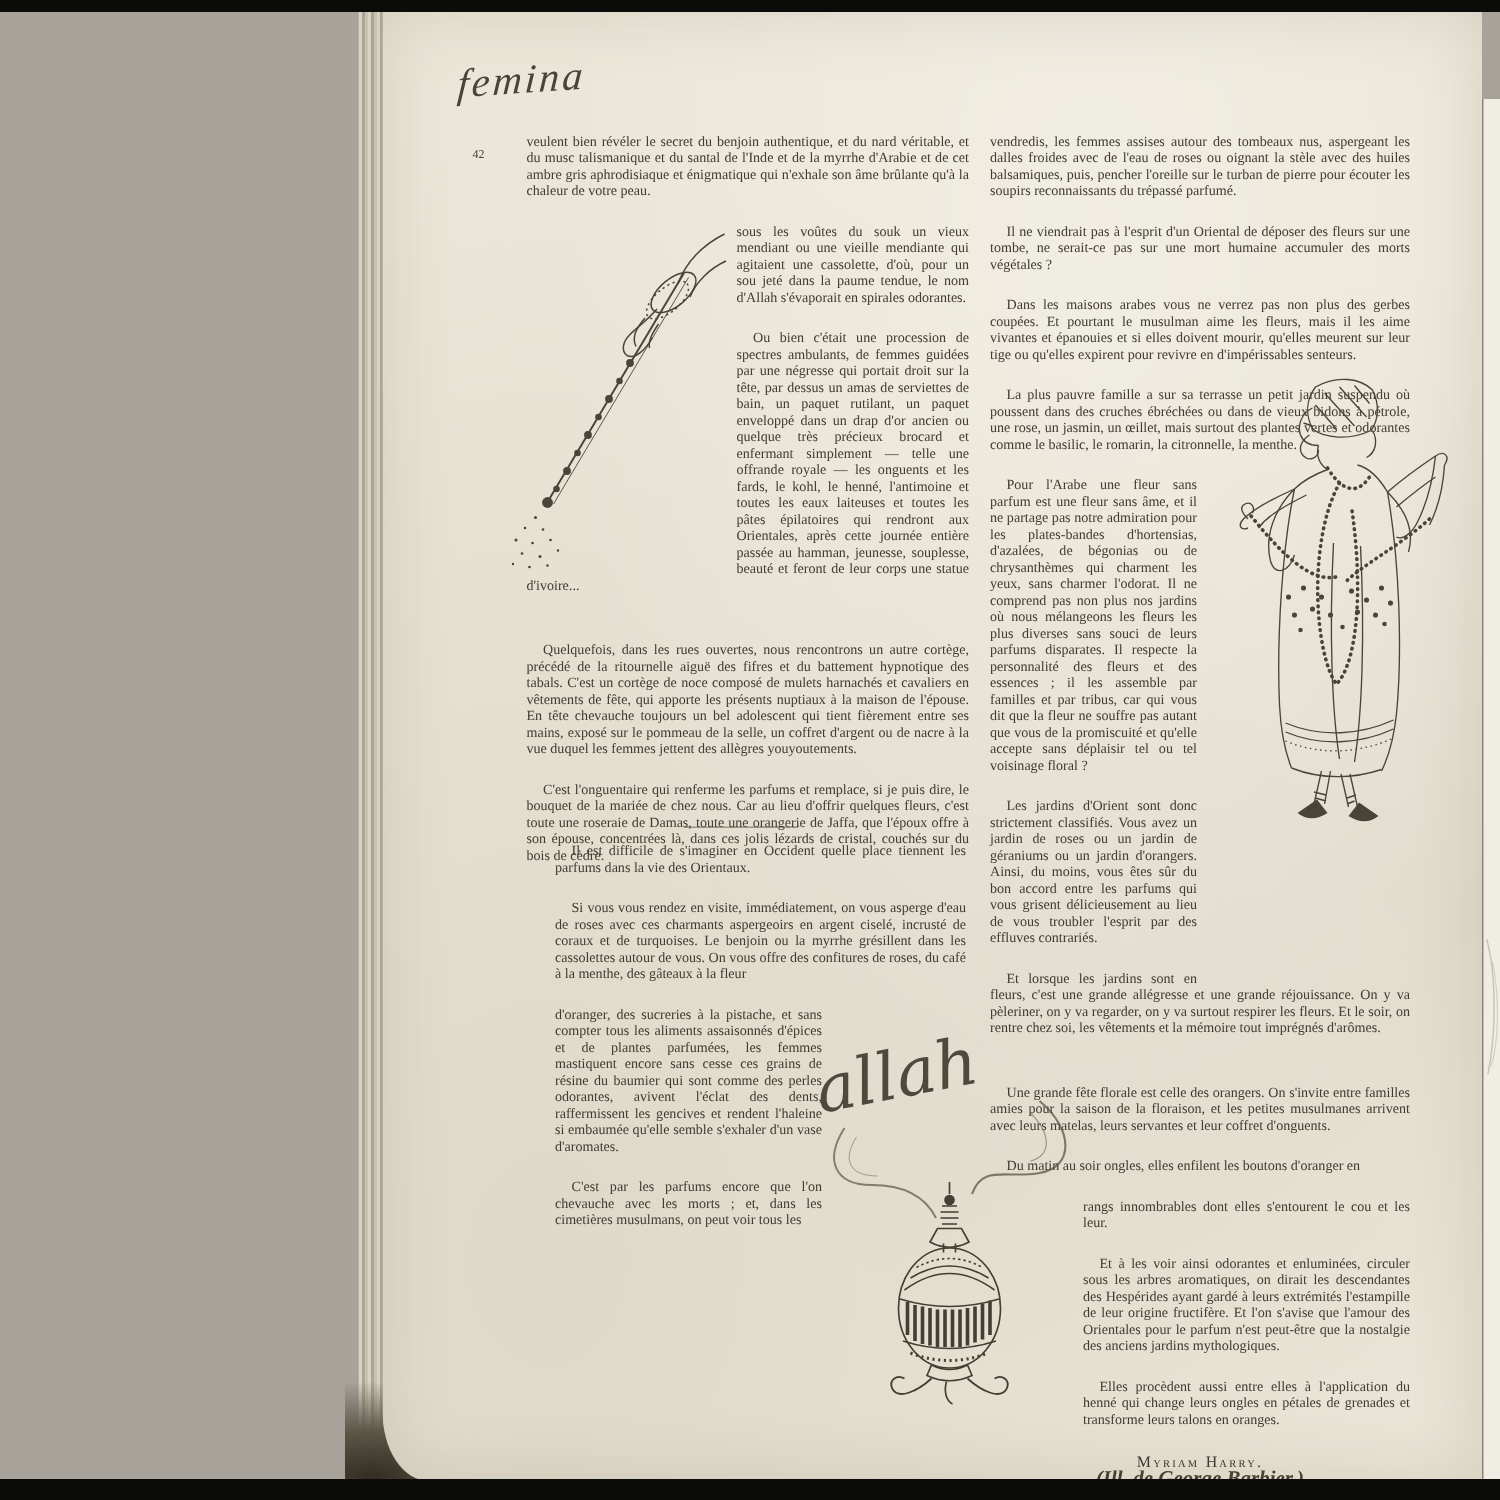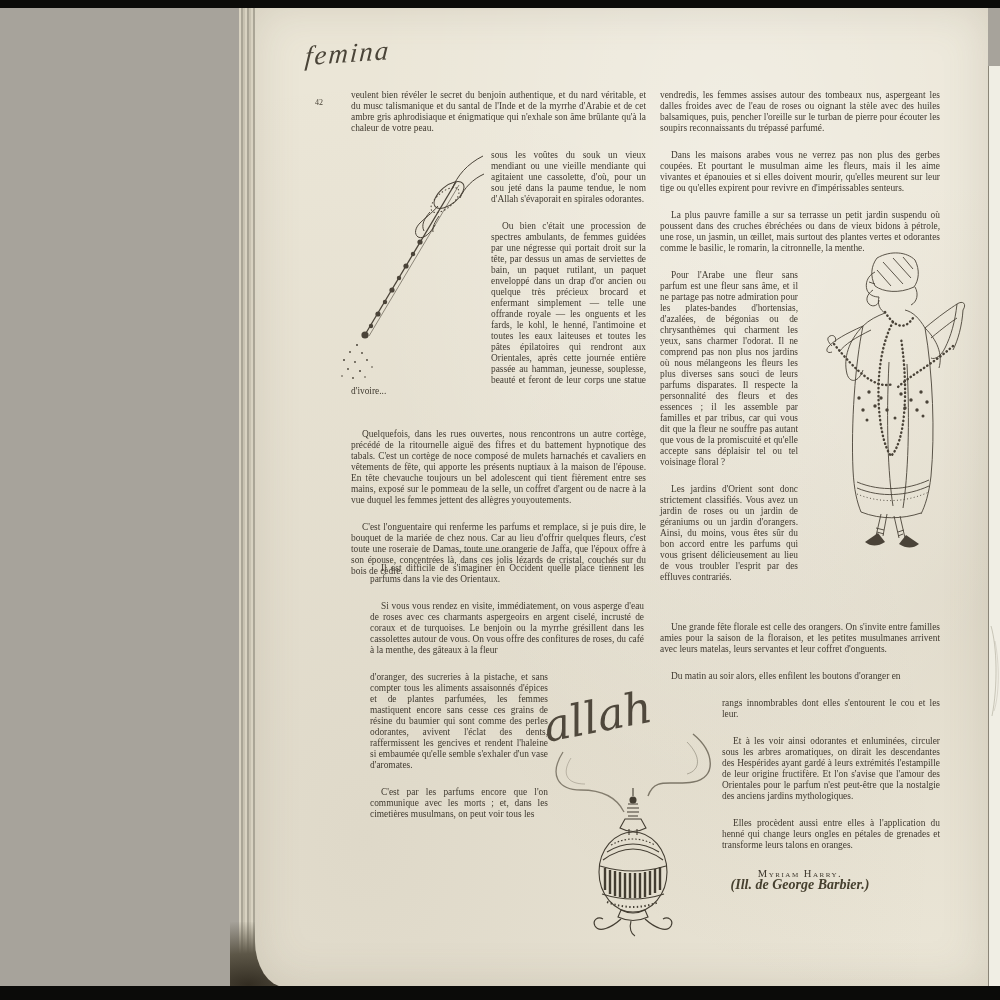--- a/index.html
+++ b/index.html
@@ -124,33 +124,35 @@
     <p class="ind">C'est l'onguentaire qui renferme les parfums et remplace, si je puis dire, le bouquet de la mariée de chez nous. Car au lieu d'offrir quelques fleurs, c'est toute une roseraie de Damas, toute une orangerie de Jaffa, que l'époux offre à son épouse, concentrées là, dans ces jolis lézards de cristal, couchés sur du bois de cèdre.</p>
   </div>
 
   <div class="divider"></div>
 
   <div class="txtcol col-left-bottom">
     <p class="ind">Il est difficile de s'imaginer en Occident quelle place tiennent les parfums dans la vie des Orientaux.</p>
     <p class="ind">Si vous vous rendez en visite, immédiatement, on vous asperge d'eau de roses avec ces charmants aspergeoirs en argent ciselé, incrusté de coraux et de turquoises. Le benjoin ou la myrrhe grésillent dans les cassolettes autour de vous. On vous offre des confitures de roses, du café à la menthe, des gâteaux à la fleur</p>
     <div class="fl-sp-right"></div>
     <p>d'oranger, des sucreries à la pistache, et sans compter tous les aliments assaisonnés d'épices et de plantes parfumées, les femmes mastiquent encore sans cesse ces grains de résine du baumier qui sont comme des perles odorantes, avivent l'éclat des dents, raffermissent les gencives et rendent l'haleine si embaumée qu'elle semble s'exhaler d'un vase d'aromates.</p>
-    <p class="ind">C'est par les parfums encore que l'on communique avec les morts ; et, dans les cimetières musulmans, on peut voir tous les</p>
+    <p class="ind">C'est par les parfums encore que l'on chevauche avec les morts ; et, dans les cimetières musulmans, on peut voir tous les</p>
   </div>
 
   <div class="txtcol col-right">
     <p>vendredis, les femmes assises autour des tombeaux nus, aspergeant les dalles froides avec de l'eau de roses ou oignant la stèle avec des huiles balsamiques, puis, pencher l'oreille sur le turban de pierre pour écouter les soupirs reconnaissants du trépassé parfumé.</p>
+    <p class="ind">Il ne viendrait pas à l'esprit d'un Oriental de déposer des fleurs sur une tombe, ne serait-ce pas sur une mort humaine accumuler des morts végétales ?</p>
     <p class="ind">Dans les maisons arabes vous ne verrez pas non plus des gerbes coupées. Et pourtant le musulman aime les fleurs, mais il les aime vivantes et épanouies et si elles doivent mourir, qu'elles meurent sur leur tige ou qu'elles expirent pour revivre en d'impérissables senteurs.</p>
     <p class="ind">La plus pauvre famille a sur sa terrasse un petit jardin suspendu où poussent dans des cruches ébréchées ou dans de vieux bidons à pétrole, une rose, un jasmin, un œillet, mais surtout des plantes vertes et odorantes comme le basilic, le romarin, la citronnelle, la menthe.</p>
     <div class="fl-sp-woman"></div>
     <p class="ind">Pour l'Arabe une fleur sans parfum est une fleur sans âme, et il ne partage pas notre admiration pour les plates-bandes d'hortensias, d'azalées, de bégonias ou de chrysanthèmes qui charment les yeux, sans charmer l'odorat. Il ne comprend pas non plus nos jardins où nous mélangeons les fleurs les plus diverses sans souci de leurs parfums disparates. Il respecte la personnalité des fleurs et des essences ; il les assemble par familles et par tribus, car qui vous dit que la fleur ne souffre pas autant que vous de la promiscuité et qu'elle accepte sans déplaisir tel ou tel voisinage floral ?</p>
     <p class="ind">Les jardins d'Orient sont donc strictement classifiés. Vous avez un jardin de roses ou un jardin de géraniums ou un jardin d'orangers. Ainsi, du moins, vous êtes sûr du bon accord entre les parfums qui vous grisent délicieusement au lieu de vous troubler l'esprit par des effluves contrariés.</p>
+    <p class="ind">Et lorsque les jardins sont en fleurs, c'est une grande allégresse et une grande réjouissance. On y va pèleriner, on y va regarder, on y va surtout respirer les fleurs. Et le soir, on rentre chez soi, les vêtements et la mémoire tout imprégnés d'arômes.</p>
     <div class="clear"></div>
     <p class="ind">Une grande fête florale est celle des orangers. On s'invite entre familles amies pour la saison de la floraison, et les petites musulmanes arrivent avec leurs matelas, leurs servantes et leur coffret d'onguents.</p>
-    <p class="ind">Du matin au soir alors, elles enfilent les boutons d'oranger en</p>
+    <p class="ind">Du matin au soir ongles, elles enfilent les boutons d'oranger en</p>
     <div class="fl-sp-allah"></div>
     <p>rangs innombrables dont elles s'entourent le cou et les leur.</p>
     <p class="ind">Et à les voir ainsi odorantes et enluminées, circuler sous les arbres aromatiques, on dirait les descendantes des Hespérides ayant gardé à leurs extrémités l'estampille de leur origine fructifère. Et l'on s'avise que l'amour des Orientales pour le parfum n'est peut-être que la nostalgie des anciens jardins mythologiques.</p>
     <p class="ind">Elles procèdent aussi entre elles à l'application du henné qui change leurs ongles en pétales de grenades et transforme leurs talons en oranges.</p>
     <div class="sig">Myriam Harry.</div>
     <div class="credit">(Ill. de George Barbier.)</div>
   </div>
 
   <div class="illus illus-woman">
     <svg width="190" height="310" viewBox="0 0 190 310">

